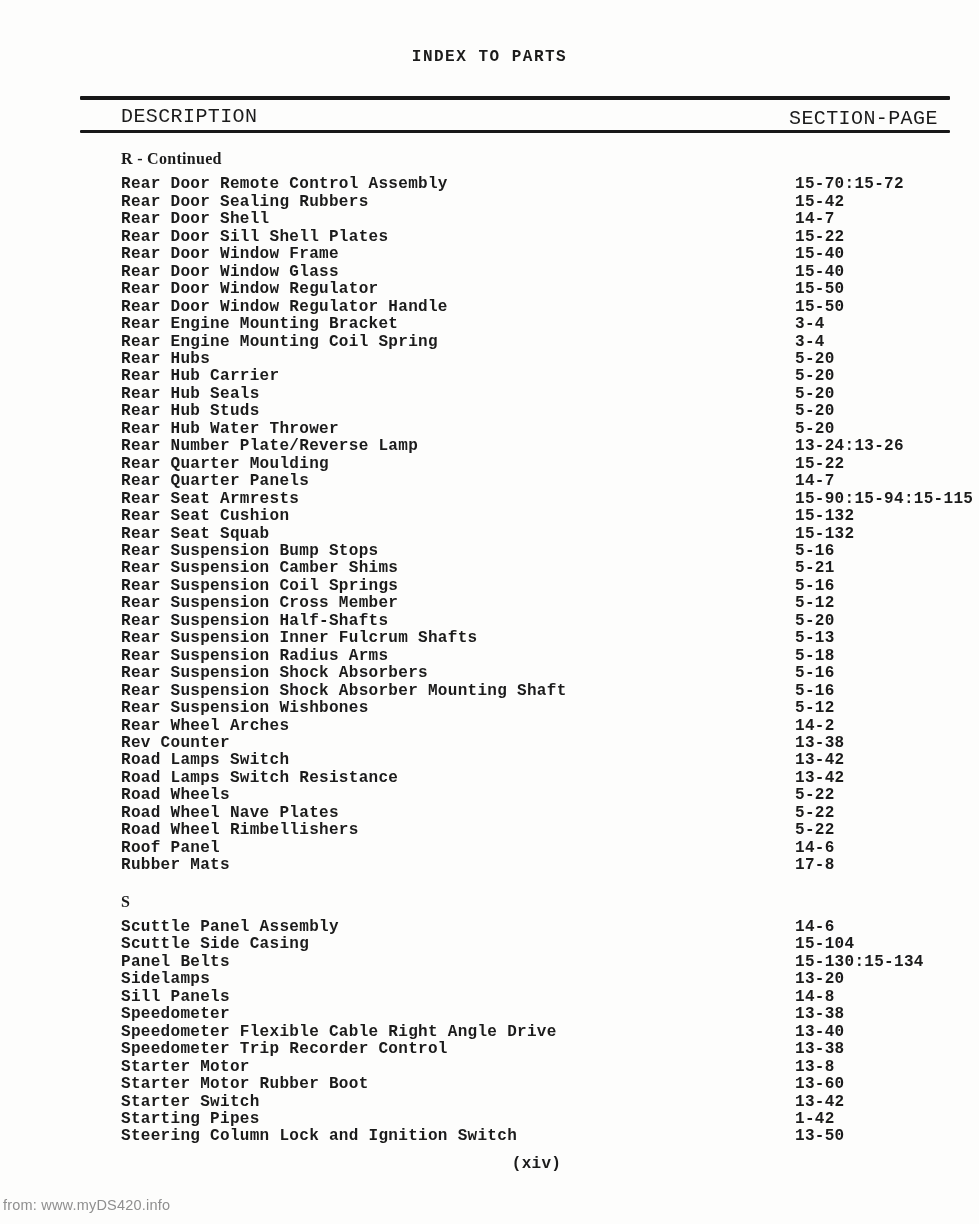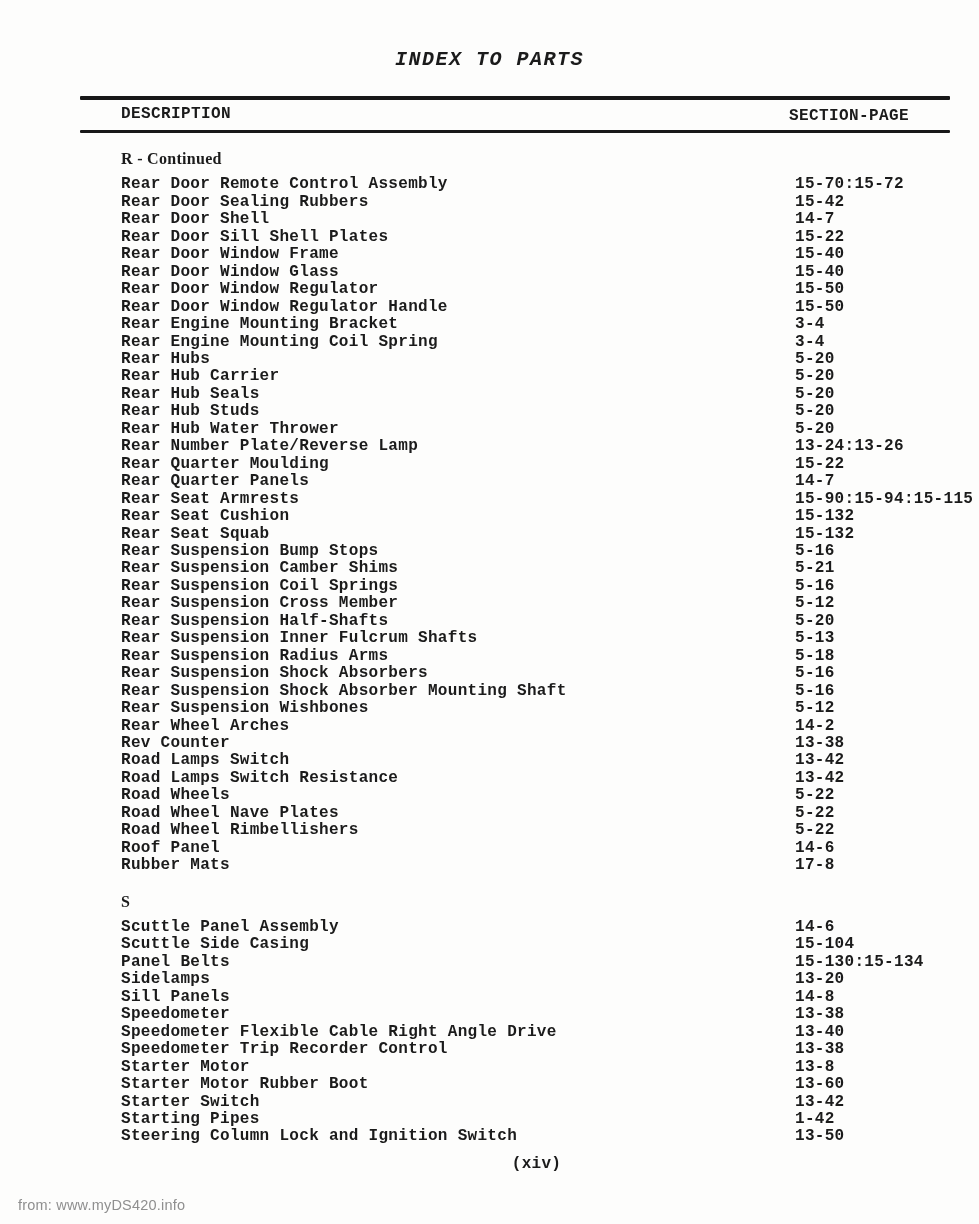--- a/index.html
+++ b/index.html
@@ -11,39 +11,38 @@
     font-family: "Liberation Mono", "DejaVu Sans Mono", monospace;
     color: #1b1b1b;
     overflow: hidden;
   }
   .doc-title {
     position: absolute;
     top: 48px;
     left: 0;
     width: 100%;
     text-align: center;
-    font-size: 20px;
+    font-size: 16px;
     font-weight: bold;
     letter-spacing: 1.5px;
     white-space: pre;
-    font-style: italic;
   }
   .rule {
     position: absolute;
     left: 80px;
     width: 870px;
     background: #181818;
     border-radius: 1px;
   }
   .rule-top { top: 96px; height: 4px; }
   .rule-mid { top: 130px; height: 3px; }
   .col-head {
     position: absolute;
-    font-size: 16px;
-    font-weight: bold;
+    font-size: 20px;
+    font-weight: normal;
     letter-spacing: 0.4px;
     white-space: pre;
   }
   .col-head-desc { top: 105px; left: 121px; }
   .col-head-page { top: 107px; left: 789px; }
   .index-body {
     position: absolute;
     top: 150px;
     left: 121px;
     width: 830px;
@@ -70,21 +69,21 @@
     width: 100%;
     box-sizing: border-box;
     padding-left: 94px;
     text-align: center;
     font-size: 16px;
     font-weight: bold;
     letter-spacing: 0.3px;
   }
   .watermark {
     position: absolute;
-    left: 18px;
+    left: 3px;
     top: 1197px;
     font-family: "Liberation Sans", sans-serif;
     font-size: 14.5px;
     color: #8f8f8f;
     letter-spacing: 0.2px;
   }
 </style>
 </head>
 <body>
 

